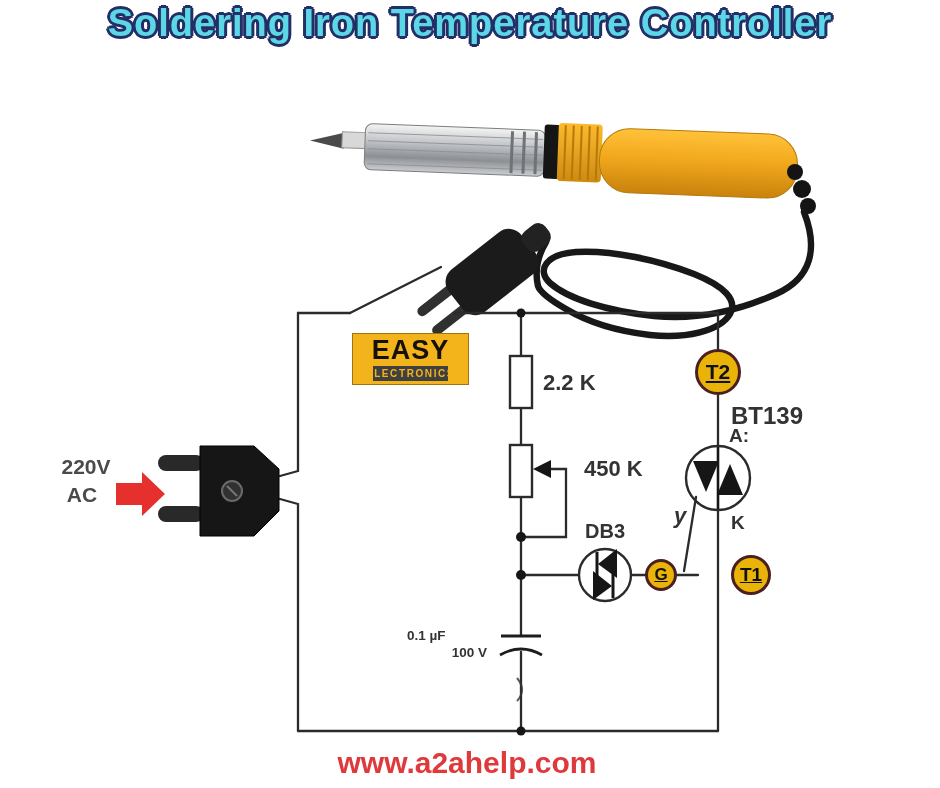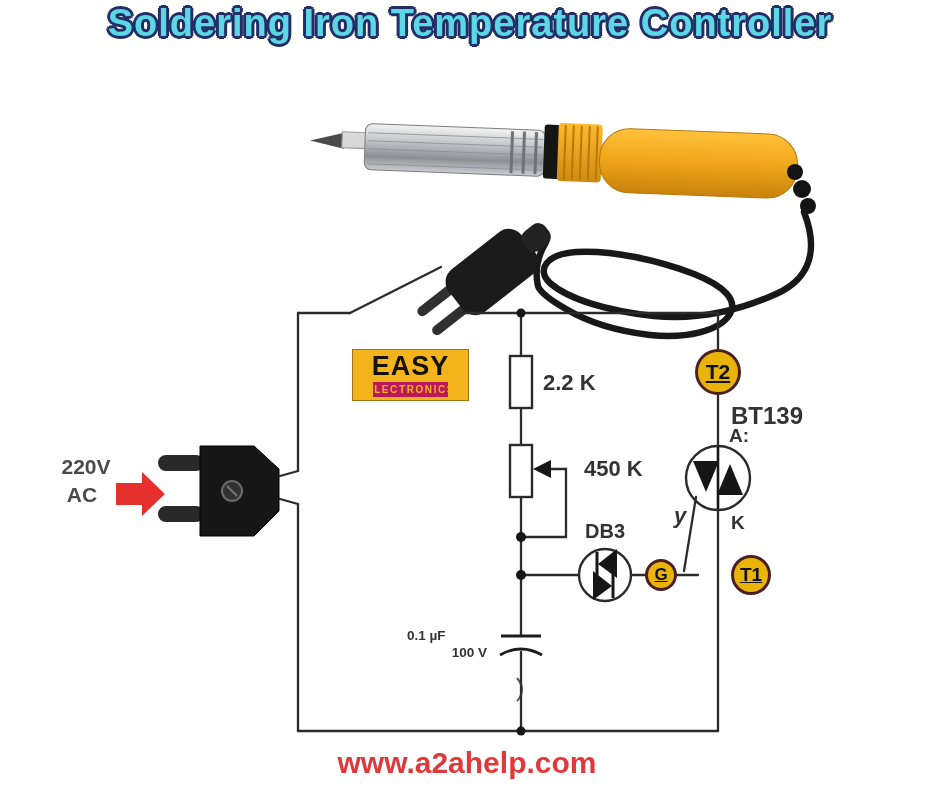--- a/index.html
+++ b/index.html
@@ -21,26 +21,26 @@
   .wire{stroke:var(--wire_dark);stroke-width:2.3;fill:none;stroke-linecap:round;}
   .comp{fill:#ffffff;stroke:var(--wire_dark);stroke-width:2.4;}
   .symfill{fill:#161616;stroke:none;}
   .clabel{position:absolute;font-weight:bold;color:#333;z-index:5;white-space:nowrap;}
   .term{
     position:absolute;background:#eab308;border:3px solid var(--terminal_ring);
     border-radius:50%;display:flex;align-items:center;justify-content:center;
     font-weight:bold;color:#111;z-index:6;box-sizing:border-box;text-decoration:underline;
   }
   .logo{
-    position:absolute;left:352px;top:349px;width:117px;background:var(--logo_yellow);
+    position:absolute;left:352px;top:333px;width:117px;background:var(--logo_yellow);
     border:1px solid rgba(60,40,0,.45);padding:0 20px 3px;box-sizing:border-box;z-index:5;
   }
   .logo-top{height:32px;display:flex;align-items:center;justify-content:center;
     font-size:27px;font-weight:900;color:#151008;letter-spacing:1px;}
-  .logo-bottom{height:15px;background:#be185d;display:flex;align-items:center;
+  .logo-bottom{height:15px;background:#404040;display:flex;align-items:center;
     justify-content:center;font-size:10px;font-weight:bold;color:var(--logo_yellow);
     letter-spacing:1.6px;}
   .watermark{
     position:absolute;left:455px;top:544px;width:360px;text-align:center;
     font-size:45px;font-weight:800;letter-spacing:1px;color:var(--watermark_gold);
     opacity:.8;z-index:8;pointer-events:none;
   }
   .src-label{position:absolute;width:100px;text-align:center;font-weight:bold;
     font-size:21px;color:#4a4a4a;z-index:5;}
   .footer-url{

